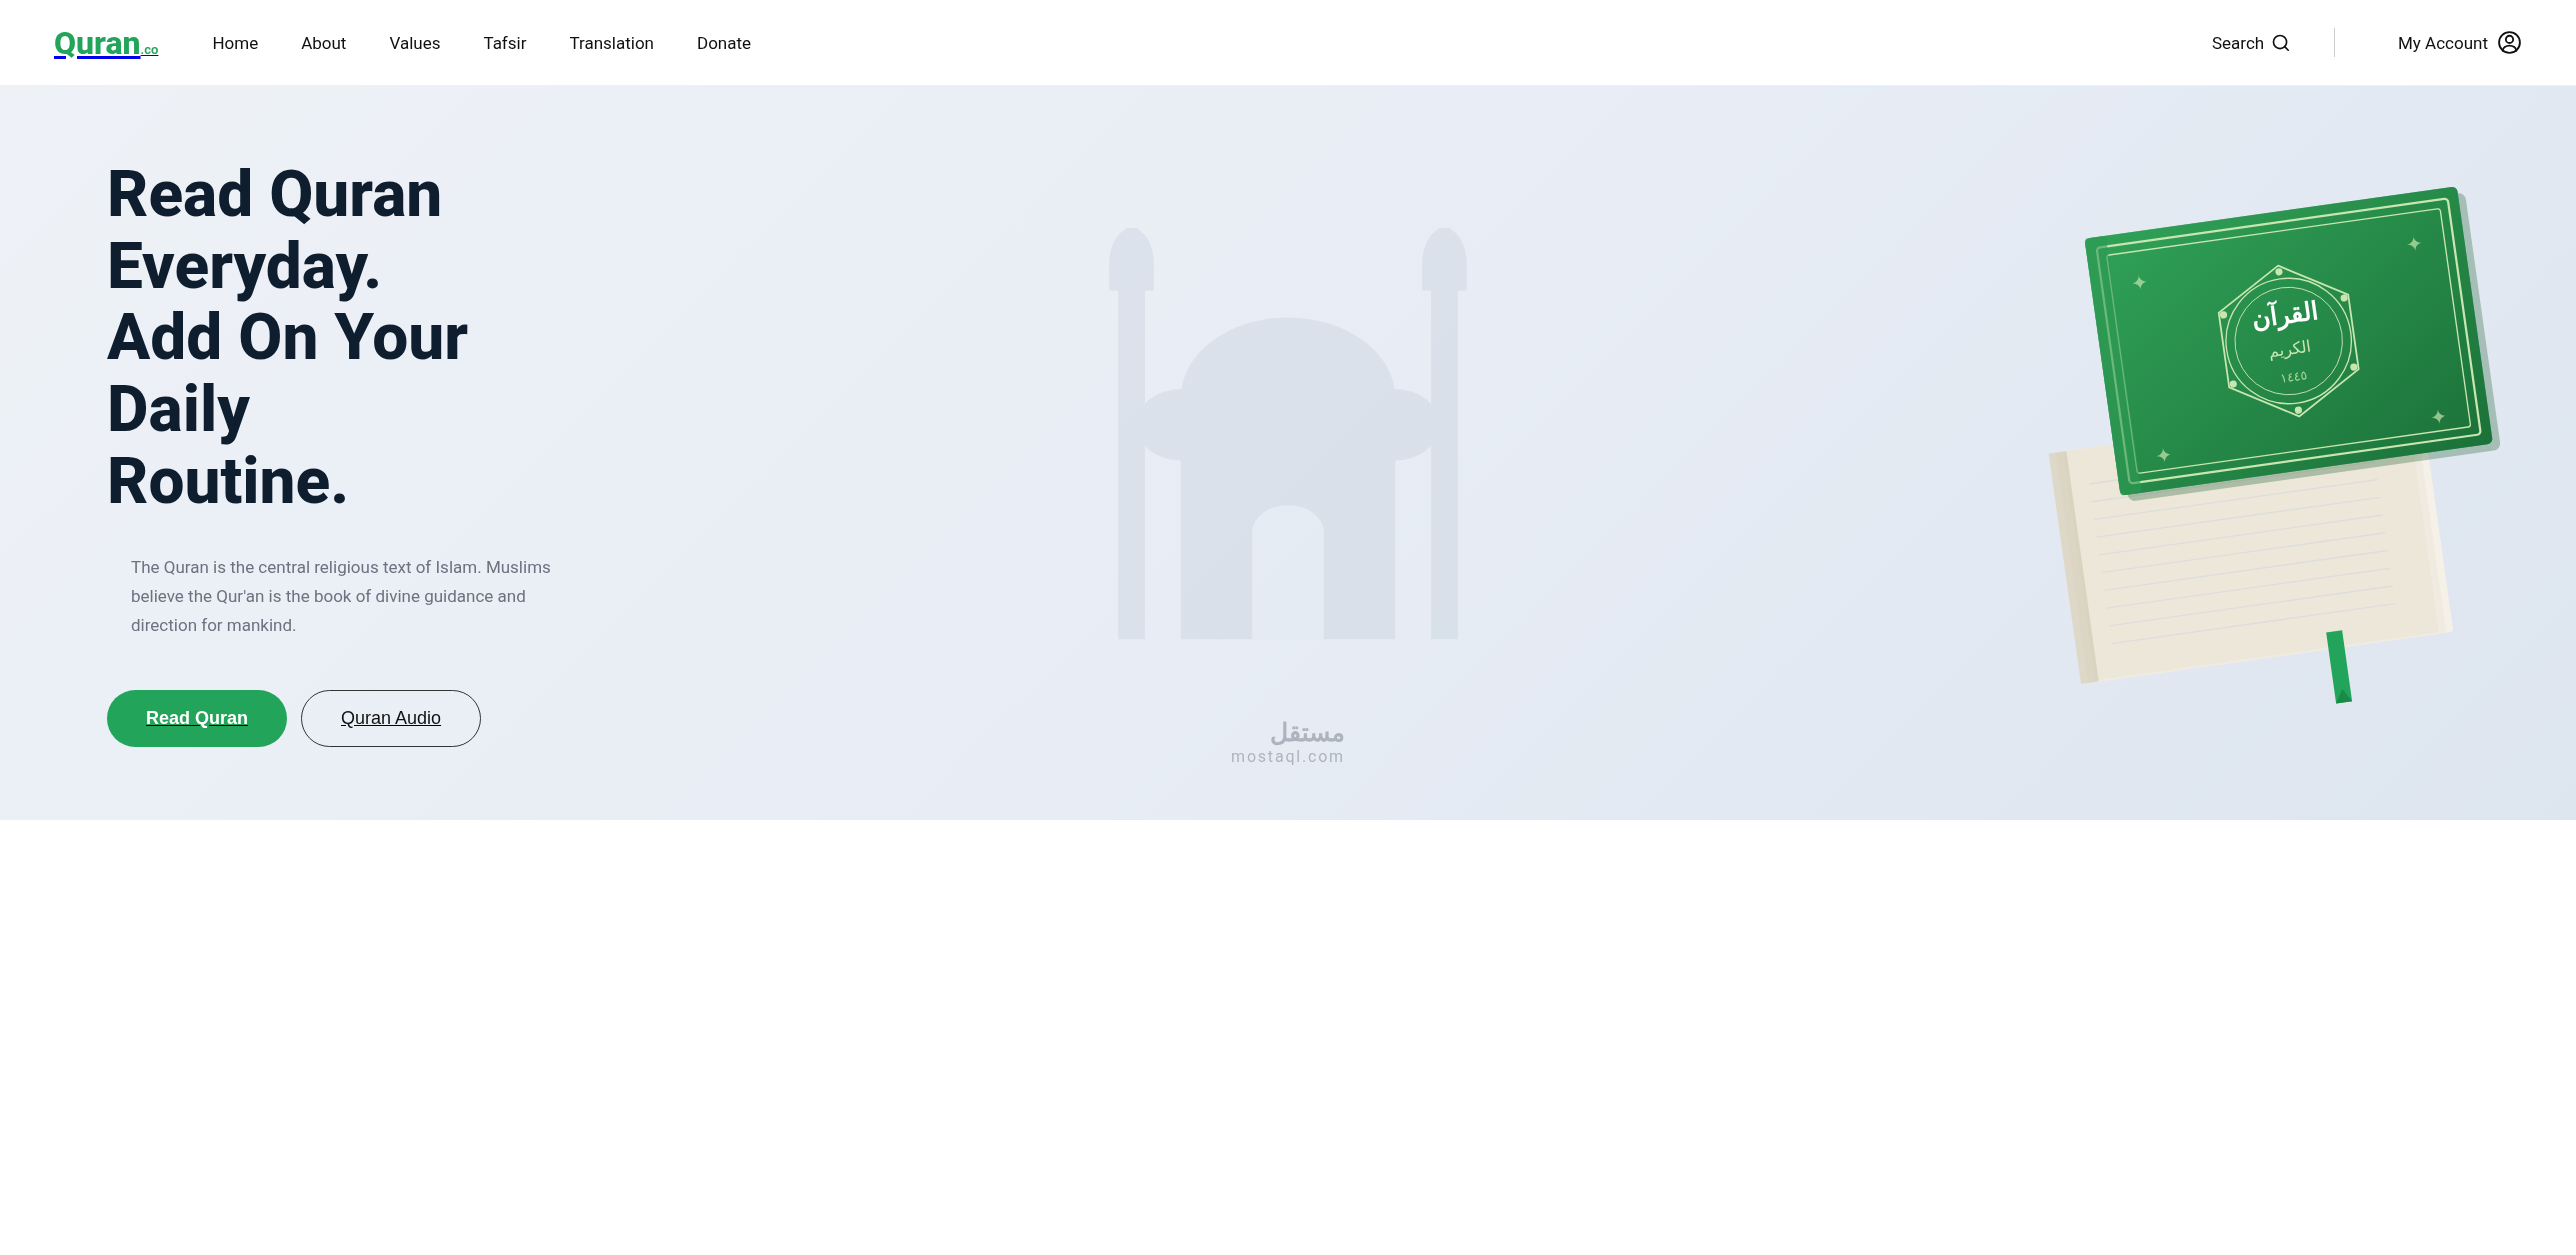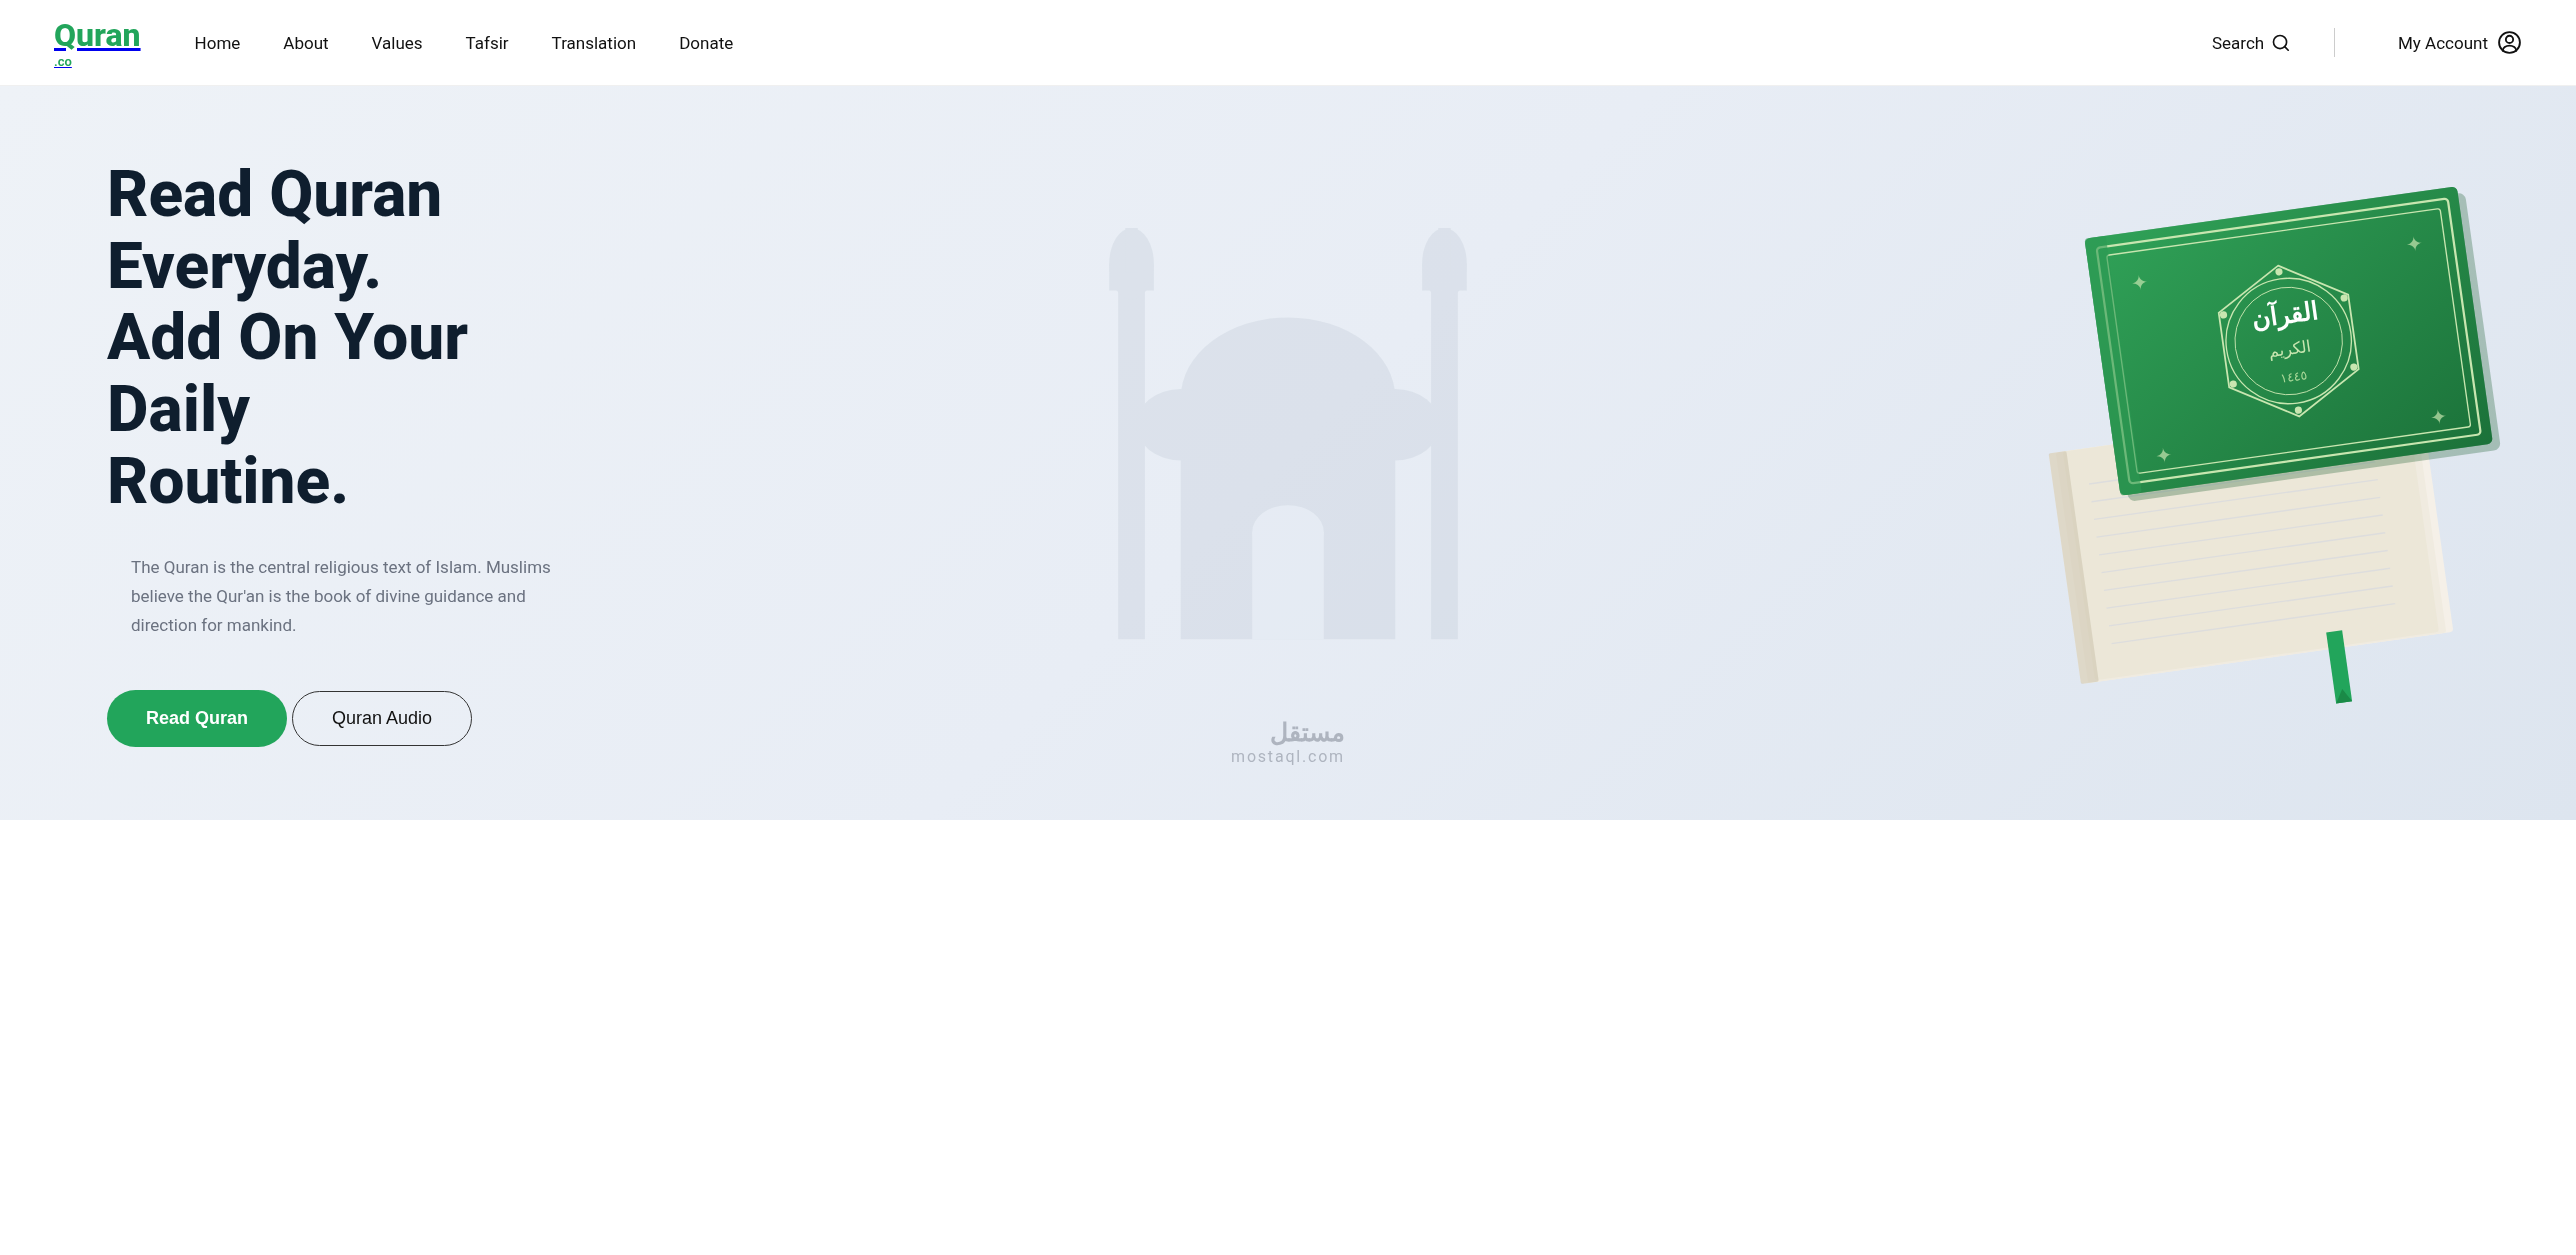--- a/index.html
+++ b/index.html
@@ -100,22 +100,22 @@
     .hero-desc {
       font-size: 17px;
       color: #6b7280;
       line-height: 1.7;
       margin-bottom: 50px;
       max-width: 447px;
       margin-left: 24px;
     }
     .hero-buttons {
       display: flex;
-      gap: 5px;
-      align-items: center;
+      gap: 14px;
+      text-decoration: underline;
     }
     .btn-primary {
       background: #22a55b;
       color: #fff;
       border: none;
       border-radius: 45px;
       padding: 18px 39px;
       font-size: 18px;
       font-weight: 600;
       cursor: pointer;
@@ -183,21 +183,21 @@
       top: 54px;
       opacity: 0.07;
       z-index: 0;
     }
   </style>
 </head>
 <body>
 
 <nav>
   <a href="#">
-    <span class="logo" style="text-decoration:none;flex-direction:column;">
+    <span class="logo" style="text-decoration:none;">
       <span style="color:#22a55b; font-size:32px; font-weight:800;">Quran</span>
         <span style="color:#22a55b; font-size:13px; font-weight:600;">.co</span>
     </span>
   </a>
 
   <div class="nav-links">
     <a class="nav-link">Home</a>
     <a class="nav-link">About</a>
     <a class="nav-link">Values</a>
     <a class="nav-link">Tafsir</a>

